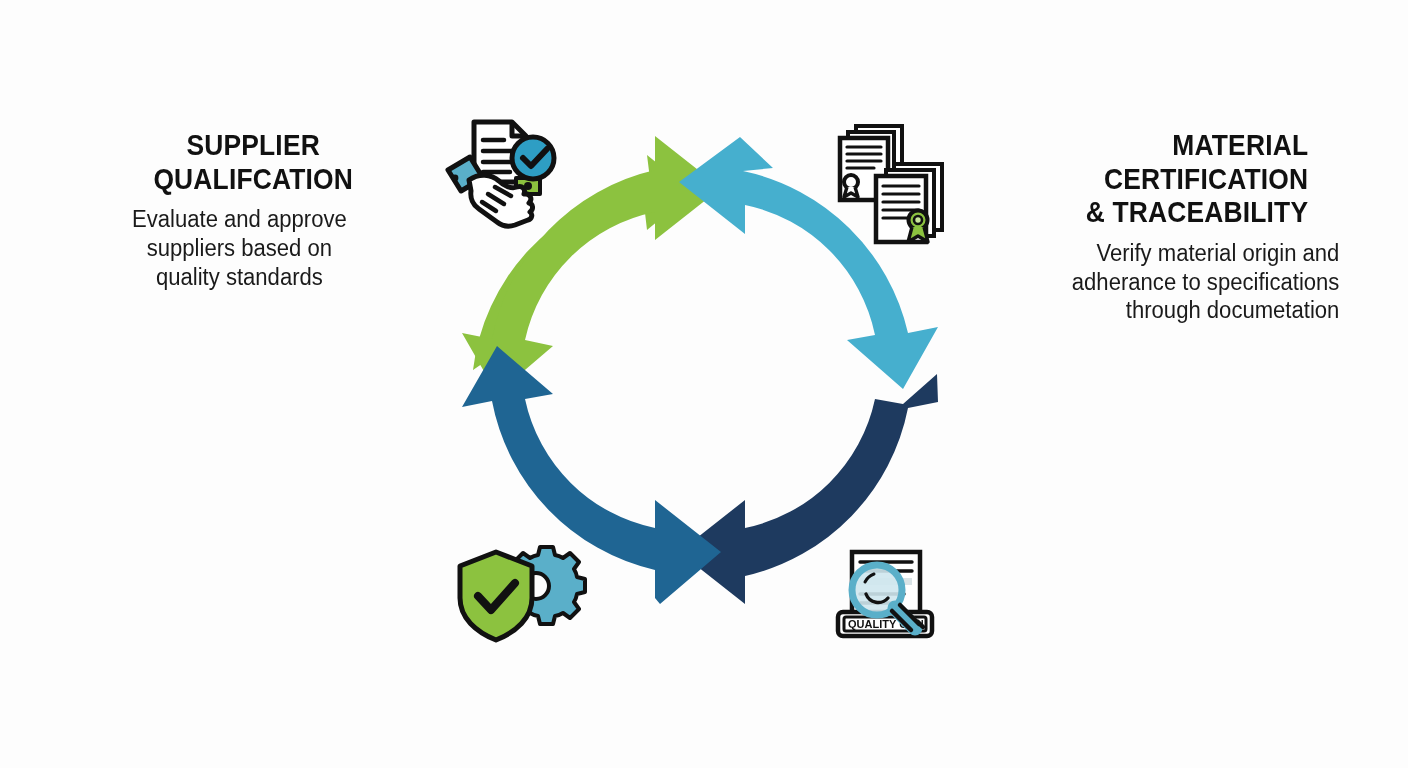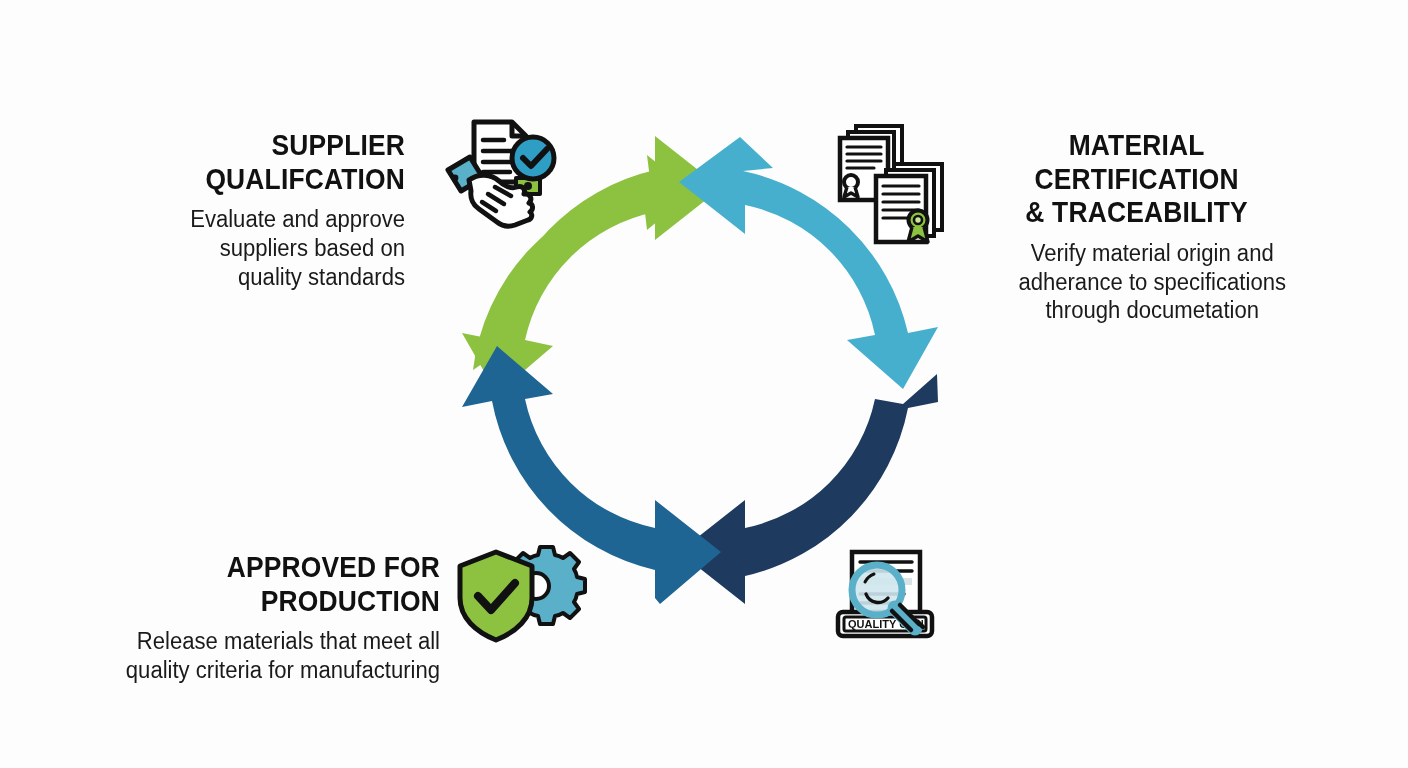--- a/index.html
+++ b/index.html
@@ -63,26 +63,26 @@
     font-weight: 400;
     font-size: 23px;
     line-height: 1.25;
     color: #1a1a1a;
     margin: 10px 0 0 0;
     white-space: pre-line;
     transform: scaleX(0.96);
   }
 
   
-  #block-supplier { left: 60px; top: 128px; width: 345px; text-align: right; }
+  #block-supplier { left: 60px; top: 128px; width: 345px; text-align: center; }
   #block-supplier .heading { transform-origin: right center; }
   #block-supplier .desc    { transform-origin: right center; }
 
   
-  #block-certification { left: 965px; top: 128px; width: 390px; text-align: center; }
+  #block-certification { left: 965px; top: 128px; width: 390px; text-align: right; }
   #block-certification .heading { transform-origin: left center; }
   #block-certification .desc    { transform-origin: left center; }
 
   
   #block-approved { left: 40px; top: 550px; width: 400px; text-align: right; }
   #block-approved .heading { transform-origin: right center; }
   #block-approved .desc    { transform-origin: right center; }
 
   
   #block-inspection { left: 955px; top: 550px; width: 400px; text-align: left; }
@@ -284,19 +284,14 @@
 
   <div class="block" id="block-certification">
     <p class="heading">MATERIAL CERTIFICATION
 &amp; TRACEABILITY</p>
     <p class="desc">Verify material origin and
 adherance to specifications
 through documetation</p>
   </div>
 
 
-  <div class="block" id="block-approved">
-    <p class="heading">APPROVED FOR PRODUCTION</p>
-    <p class="desc">Release materials that meet all
-quality criteria for manufacturing</p>
-  </div>
 
 </div>
 
 </body></html>

